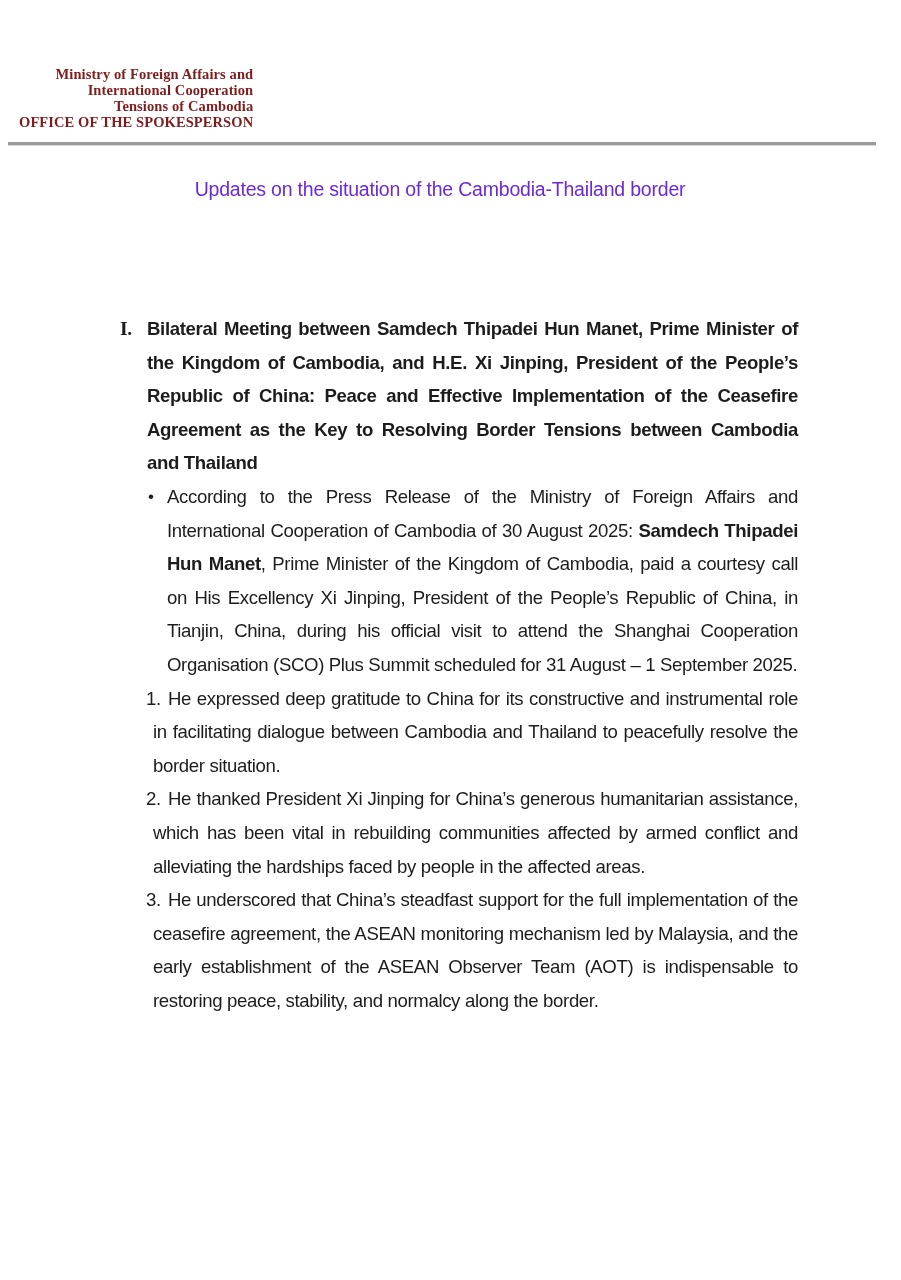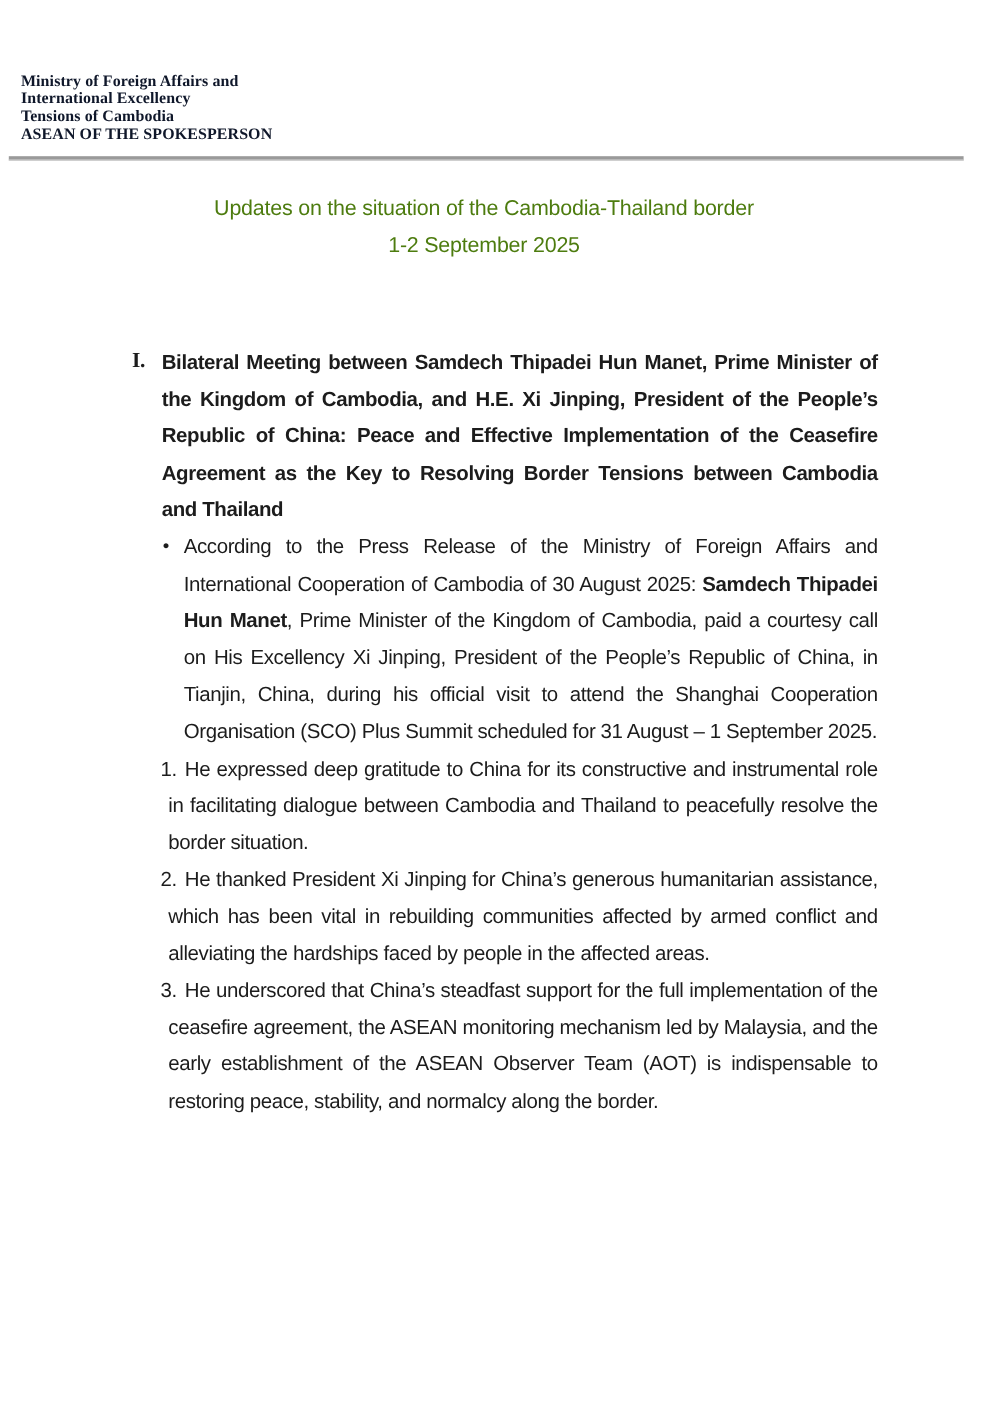--- a/index.html
+++ b/index.html
@@ -13,22 +13,23 @@
   }
 
   
   .letterhead {
     position: absolute;
     left: 19px; top: 66px;
     font-family: "Liberation Serif", serif;
     font-weight: bold;
     font-size: 14.5px;
     line-height: 16px;
-    color: #0f172a;
+    color: #7f1d1d;
     letter-spacing: 0.1px;
+    text-align: right;
   }
 
   
   .header-rule {
     position: absolute;
     left: 8px; top: 142px;
     width: 868px; height: 3px;
     background: #9a9a9a;
     border-bottom: 1px solid #d7d7d7;
   }
@@ -92,30 +93,29 @@
     position: absolute;
     left: 26px; top: 0;
     text-indent: 0;
   }
 </style>
 </head>
 <body>
 
 <div class="letterhead">
   <div>Ministry of Foreign Affairs and</div>
-  <div>International Excellency</div>
+  <div>International Cooperation</div>
   <div>Tensions of Cambodia</div>
-  <div>ASEAN OF THE SPOKESPERSON</div>
+  <div>OFFICE OF THE SPOKESPERSON</div>
 </div>
 
 <div class="header-rule" style="background: rgb(154, 154, 154);"></div>
 
-<div class="title-block" style="color: #4d7c0f;">
+<div class="title-block" style="color: #6d28d9;">
   <div>Updates on the situation of the Cambodia-Thailand border</div>
-  <div>1-2 September 2025</div>
 </div>
 
 <div class="content">
 
   <p class="sec-heading">
     <span class="numeral">I.</span>
     <span>Bilateral Meeting between Samdech Thipadei Hun Manet, Prime Minister of the Kingdom of Cambodia, and H.E. Xi Jinping, President of the People’s Republic of China: Peace and Effective Implementation of the Ceasefire Agreement as the Key to Resolving Border Tensions between Cambodia and Thailand</span>
   </p>
 
   <p class="bullet-para">

